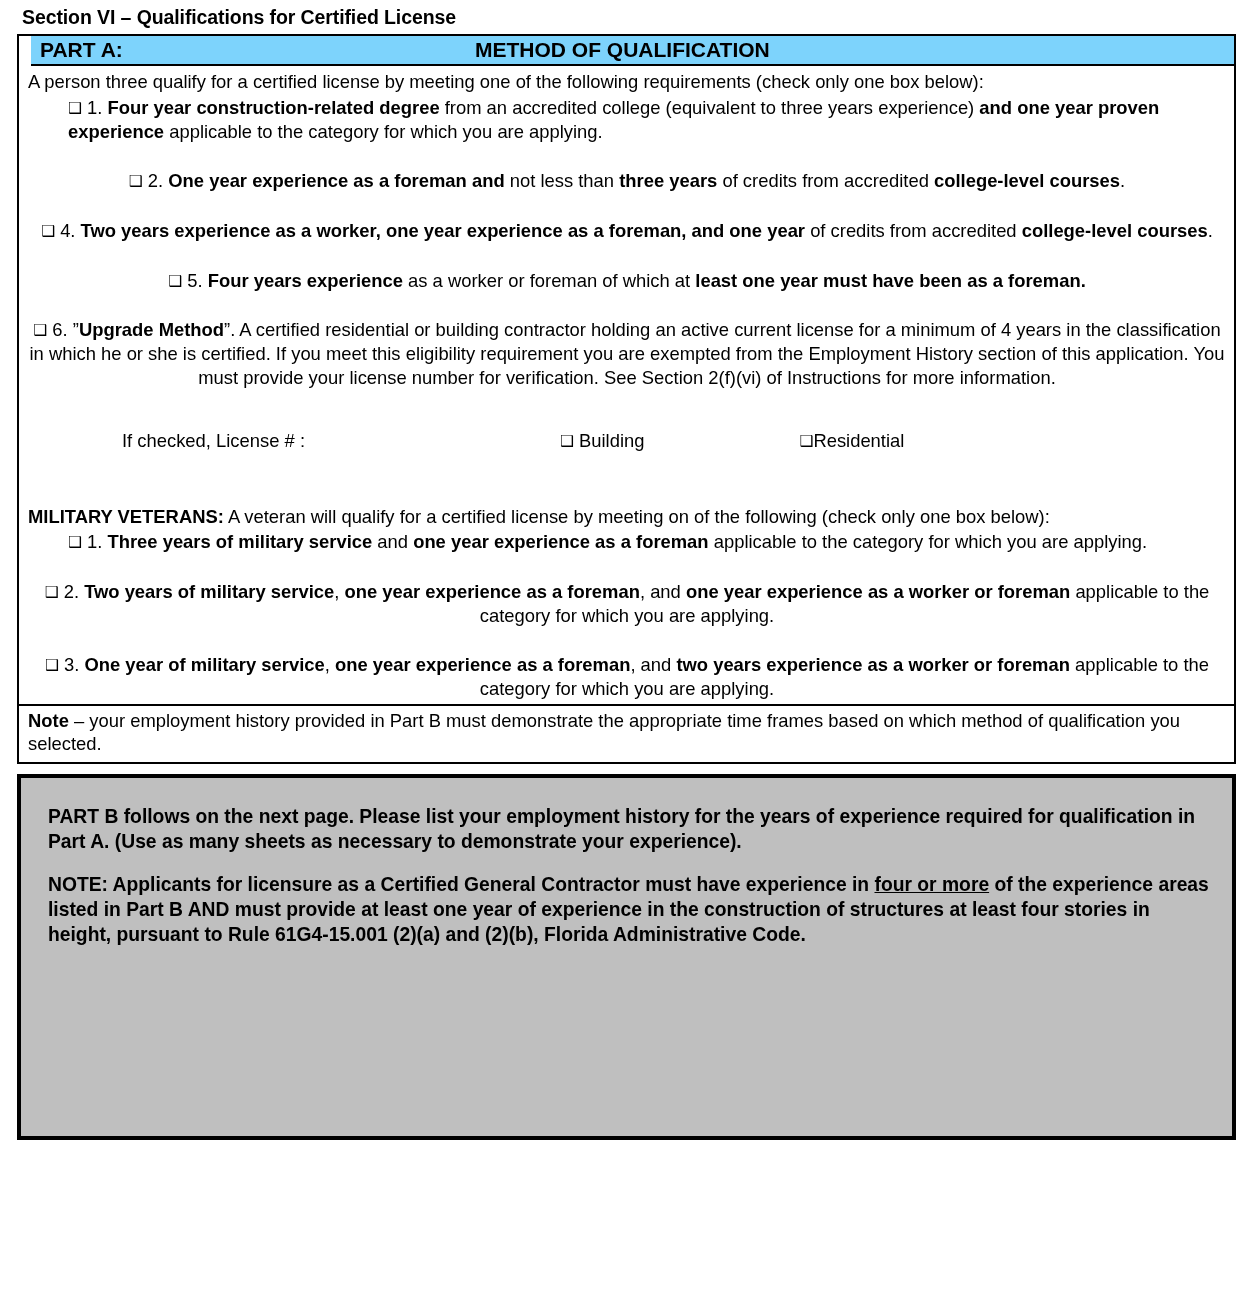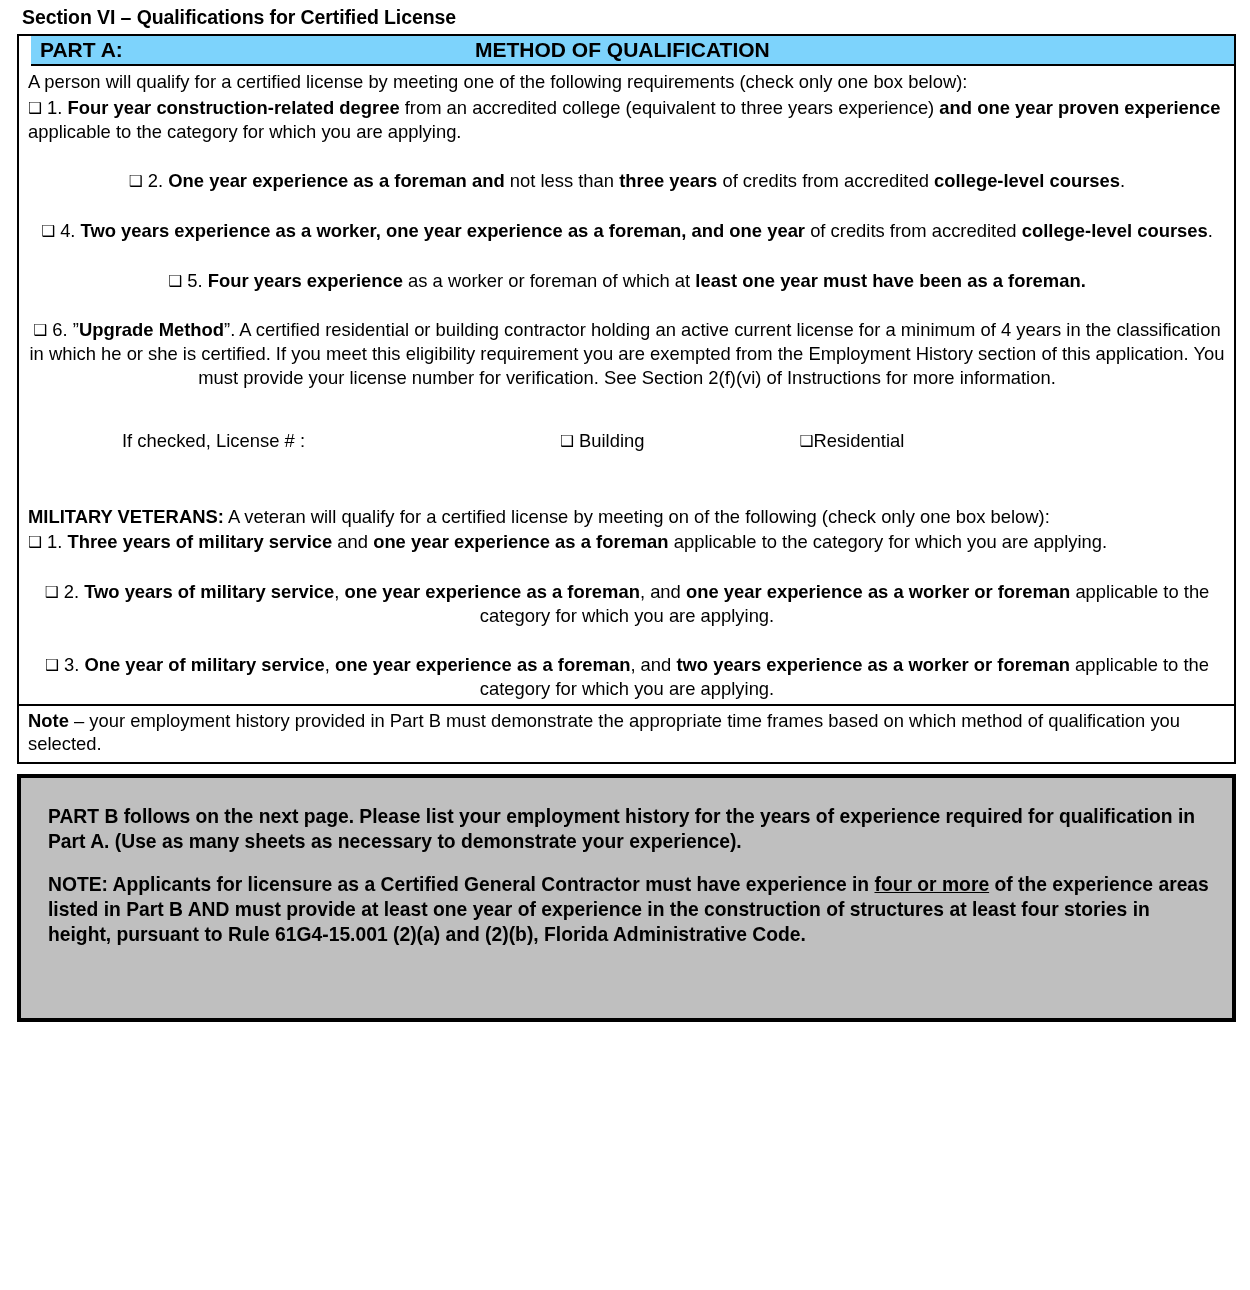--- a/index.html
+++ b/index.html
@@ -71,20 +71,21 @@
   }
   .parta-body p {
     margin: 0;
   }
   .parta-body p.gap {
     margin-top: 26px;
     text-align: center;
   }
   .parta-body p.gap-sm {
     margin-top: 2px;
+    margin-left: 40px;
   }
   b { font-weight: bold; }
 
   .cbx {
     font-family: "DejaVu Sans", sans-serif;
     font-size: 15.5px;
     line-height: 1;
     display: inline-block;
     vertical-align: 1px;
     letter-spacing: 0;
@@ -112,21 +113,21 @@
   }
   .note-row p { margin: 0; }
 
   
   .partb-box {
     margin: 10px 14px 0 17px;
     border: 4px solid #000;
     background: #bfbfbf;
     box-sizing: border-box;
     padding: 26px 18px 26px 27px;
-    height: 248px;
+    height: 366px;
   }
   .partb-box p {
     margin: 0;
     font-size: 19.3px;
     font-weight: bold;
     line-height: 1.30;
   }
   .partb-box p.second { margin-top: 18px; }
   u { text-decoration: underline; }
 </style>
@@ -139,21 +140,21 @@
 
   <div class="parta-table">
 
     <div class="parta-header">
       <div class="ph-left">PART A:</div>
       <div class="ph-center">METHOD OF QUALIFICATION</div>
     </div>
 
     <div class="parta-body">
 
-      <p>A person will qualify for a certified license by meeting one of the following requirements (check only one box below):</p>
+      <p>A person three qualify for a certified license by meeting one of the following requirements (check only one box below):</p>
 
       <div id="qual-items">
           <p class="gap-sm"><span class="cbx">❑</span><span> 1. </span><span><b>Four year construction-related degree</b> from an accredited college (equivalent to three years experience) <b>and one year proven experience</b> applicable to the category for which you are applying.</span></p>
           <p class="gap"><span class="cbx">❑</span><span> 2. </span><span><b>One year experience as a foreman and</b> not less than <b>three years</b> of credits from accredited <b>college-level courses</b>.</span></p>
           <p class="gap"><span class="cbx">❑</span><span> 4. </span><span><b>Two years experience as a worker, one year experience as a foreman, and one year</b> of credits from accredited <b>college-level courses</b>.</span></p>
           <p class="gap"><span class="cbx">❑</span><span> 5. </span><span><b>Four years experience</b> as a worker or foreman of which at <b>least one year must have been as a foreman.</b></span></p>
           <p class="gap"><span class="cbx">❑</span><span> 6. </span><span>”<b>Upgrade Method</b>”.  A certified residential or building contractor holding an active current license for a minimum of 4 years in the classification in which he or she is certified. If you meet this eligibility requirement you are exempted from the Employment History section of this application. You must provide your license number for verification. See Section 2(f)(vi) of Instructions for more information.</span></p>
         </div>
 
       <div class="license-row">

